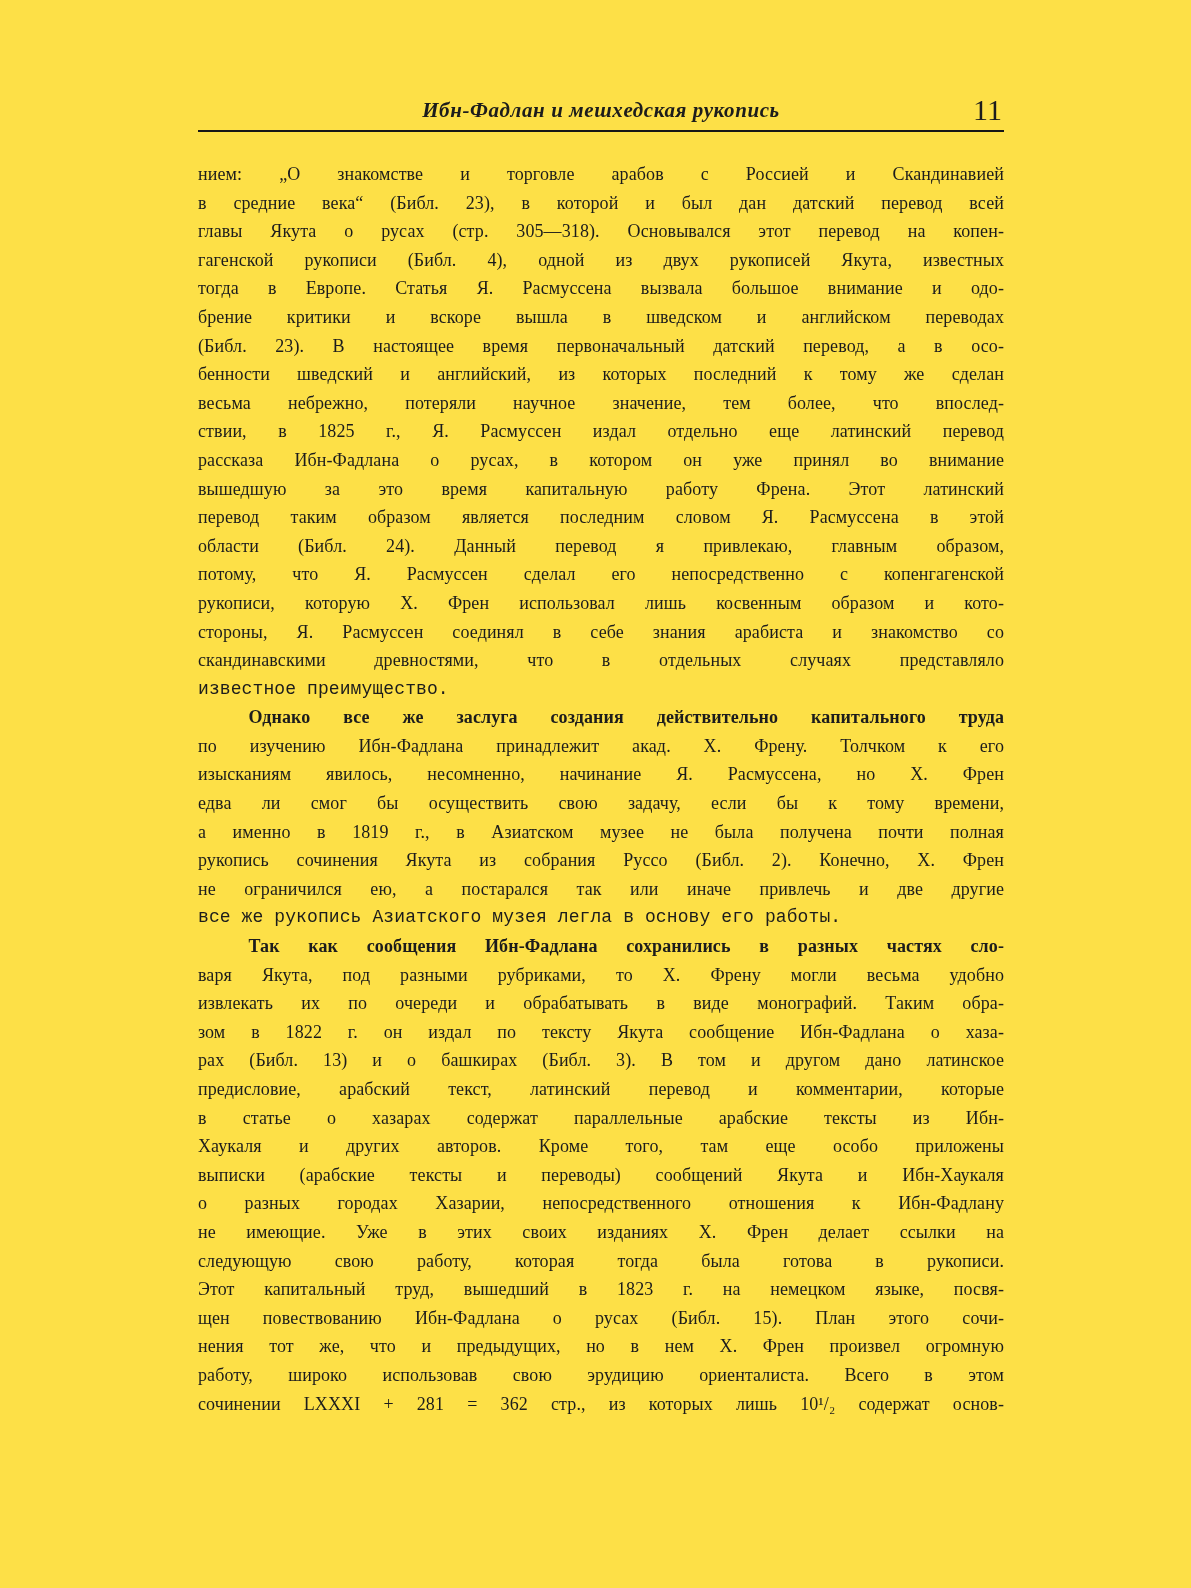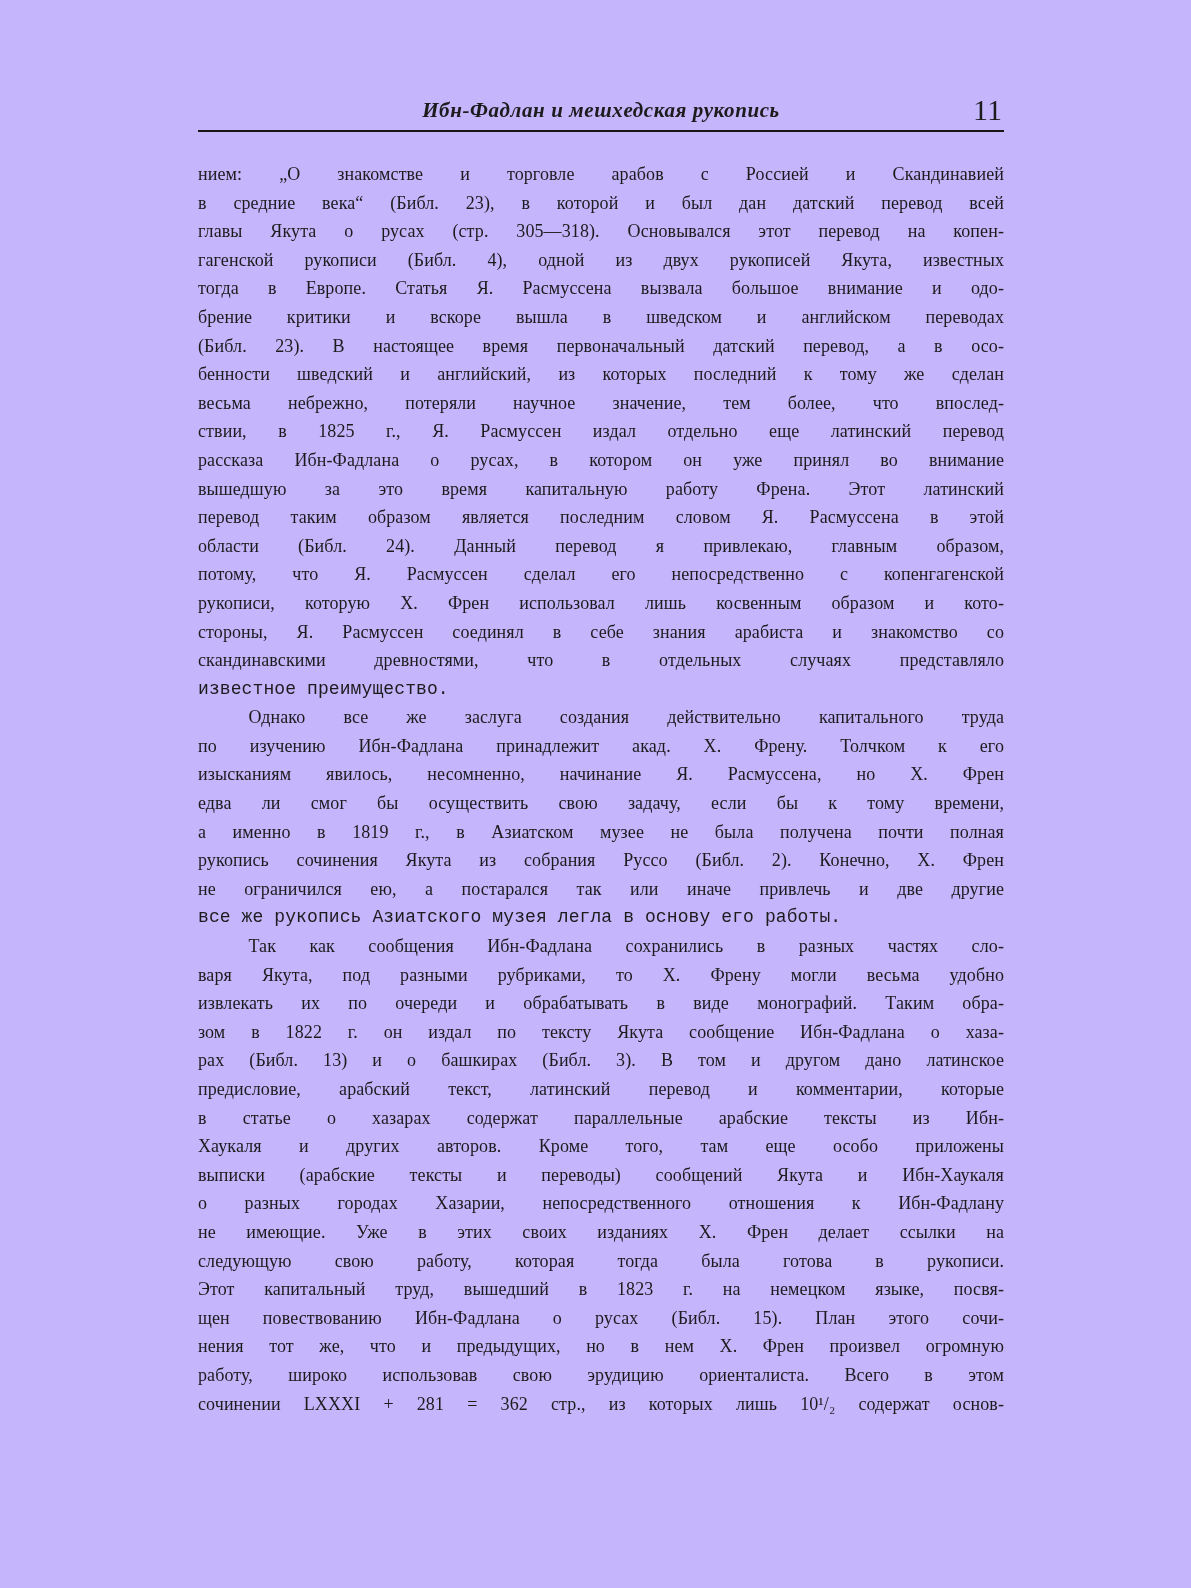--- a/index.html
+++ b/index.html
@@ -4,21 +4,21 @@
 <style>
   html, body {
     margin: 0;
     padding: 0;
     background: #fdfdfb;
   }
   .page {
     position: relative;
     width: 1191px;
     height: 1588px;
-    background: #c4b5fd;
+    background: #fde047;
     font-family: "Liberation Serif", "DejaVu Serif", serif;
     color: #1c1c1c;
     overflow: hidden;
   }
   .content {
     position: absolute;
     left: 198px;
     top: 96px;
     width: 806px;
   }
@@ -57,20 +57,21 @@
     text-align-last: justify;
     white-space: normal;
     letter-spacing: 0.1px;
   }
   .line.lastline {
     text-align-last: left;
     font-family: Liberation Mono, monospace;
   }
   .line.indent {
     text-indent: 2.8em;
+    font-weight: bold;
   }
 </style>
 </head>
 <body>
 
 <div class="page">
   <div class="content">
     <div class="running-head">
       <div class="title">Ибн-Фадлан и мешхедская рукопись</div>
       <div class="folio">11</div>

